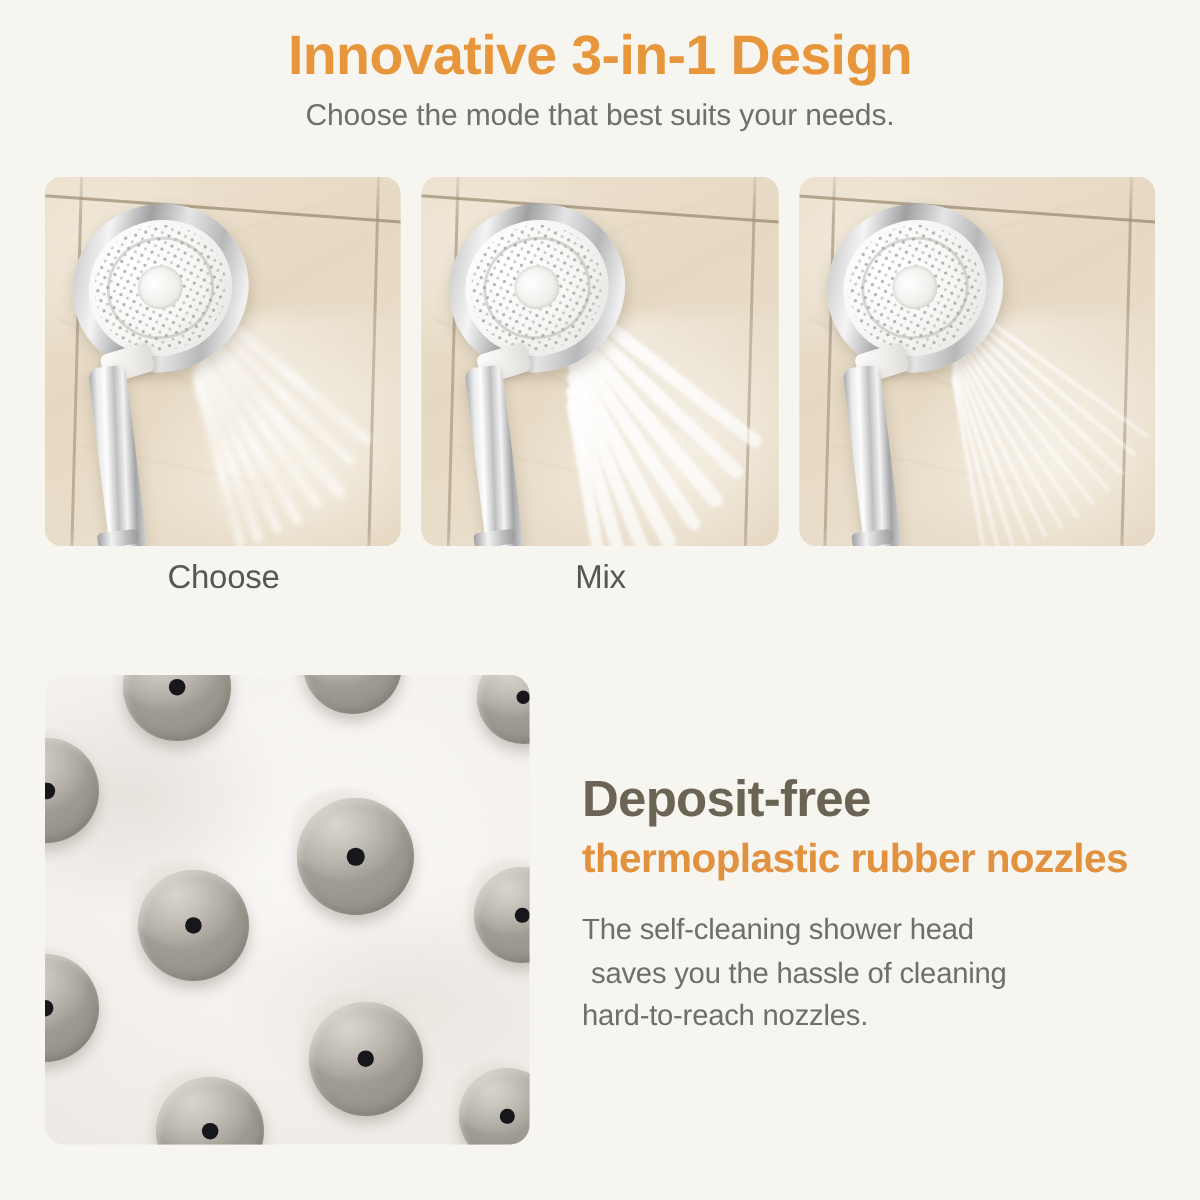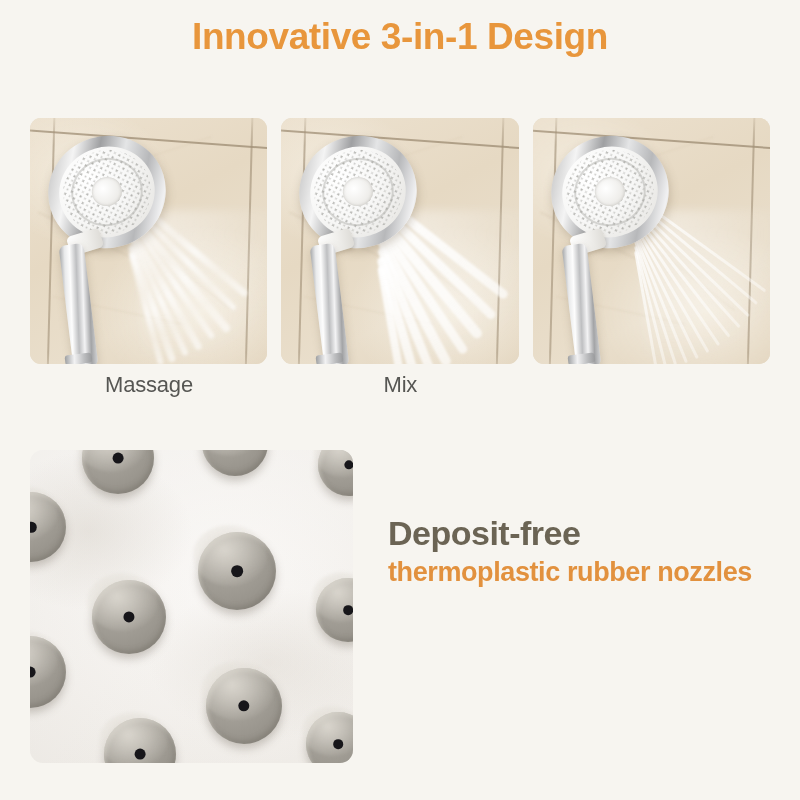--- a/index.html
+++ b/index.html
@@ -395,20 +395,21 @@
   }
   .deposit-body .l2 { padding-left: 6px; }
 </style>
 </head>
 <body>
 
 <div class="page">
 
   <div class="header">
     <div class="main-title">Innovative 3-in-1 Design</div>
+    <div class="sub-title">Choose the mode that best suits your needs.</div>
   </div>
 
   <div class="modes-row">
 
     <div class="mode-cell">
       <div class="mode-photo">
         <div class="tile-wall">
           <div class="vein v1"></div>
           <div class="vein v2"></div>
           <div class="vein v3"></div>
@@ -437,21 +438,21 @@
               <div class="head-dots"></div>
               <div class="head-arc"></div>
               <div class="head-center"></div>
             </div>
           </div>
           <div class="collar"></div>
           <div class="handle"></div>
           <div class="handle-band"></div>
         </div>
       </div>
-      <div class="mode-label">Massage</div>
+      <div class="mode-label">Choose</div>
     </div>
 
     <div class="mode-cell">
       <div class="mode-photo">
         <div class="tile-wall">
           <div class="vein v1"></div>
           <div class="vein v2"></div>
           <div class="vein v3"></div>
           <div class="vein v4"></div>
           <div class="grout-diag"></div>
@@ -546,15 +547,20 @@
     <div class="nozzle" style="left:62px;  top:130px; width:74px; height:74px;"></div>
     <div class="nozzle" style="left:-36px; top:186px; width:72px; height:72px;"></div>
     <div class="nozzle" style="left:176px; top:218px; width:76px; height:76px;"></div>
     <div class="nozzle" style="left:276px; top:262px; width:64px; height:64px;"></div>
     <div class="nozzle" style="left:74px;  top:268px; width:72px; height:72px;"></div>
   </div>
 
   <div class="bottom-text">
     <div class="deposit-title">Deposit-free</div>
     <div class="deposit-sub">thermoplastic rubber nozzles</div>
+    <div class="deposit-body">
+      <div class="l1">The self-cleaning shower head</div>
+      <div class="l2">saves you the hassle of cleaning</div>
+      <div class="l3">hard-to-reach nozzles.</div>
+    </div>
   </div>
 
 </div>
 
 </body></html>

